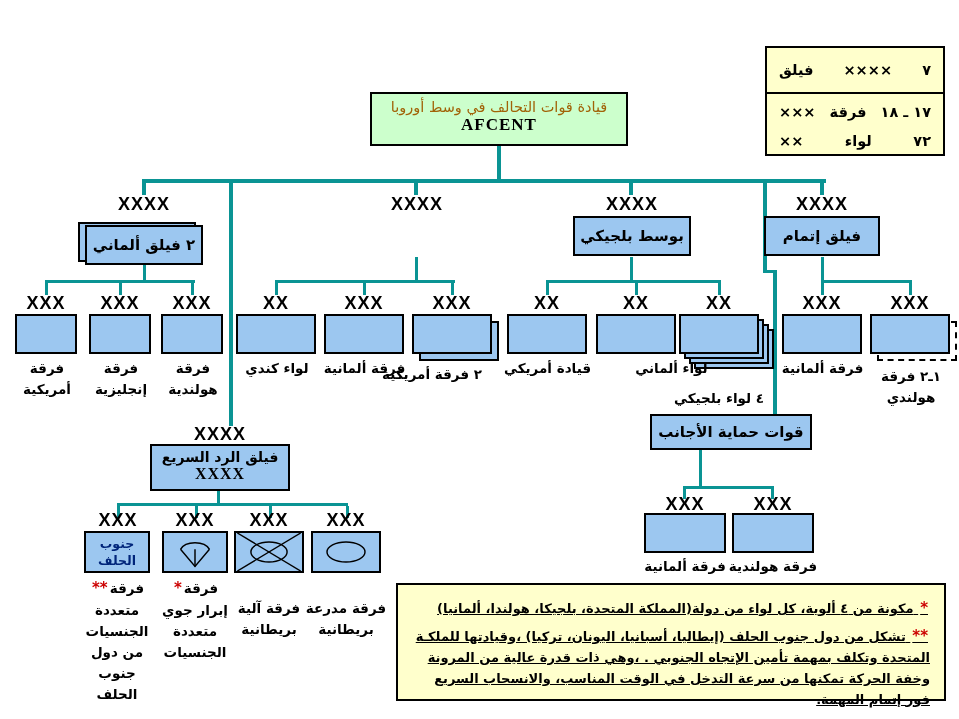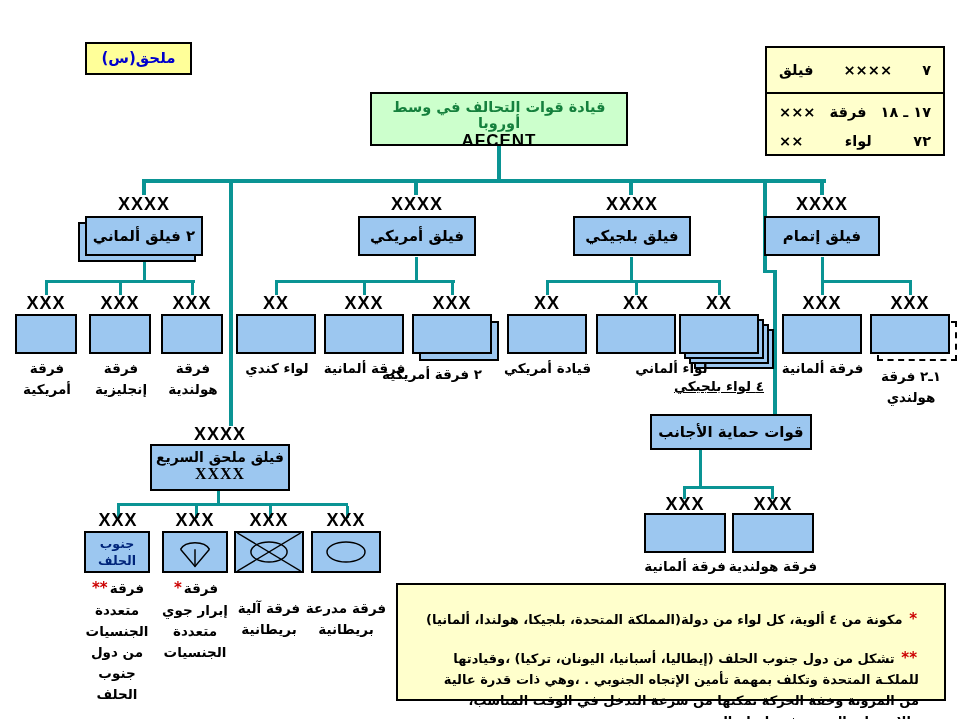--- a/index.html
+++ b/index.html
@@ -28,38 +28,35 @@
              border:2px solid #000;box-sizing:border-box;text-align:center;z-index:5;}
   .annex-text{font-weight:bold;font-size:15px;color:#0000cc;line-height:29px;}
   .legend-box{position:absolute;left:765px;top:46px;width:180px;height:110px;background:#ffffcc;
               border:2px solid #000;box-sizing:border-box;z-index:5;font-weight:bold;color:#000;}
   .legend-row{display:flex;justify-content:space-between;align-items:center;direction:rtl;
               padding:0 12px;font-size:14.5px;}
   .legend-top{height:46px;border-bottom:2px solid #000;box-sizing:border-box;}
   .legend-sub{height:29px;}
   .afcent-box{position:absolute;left:370px;top:92px;width:258px;height:54px;background:#ccffcc;
               border:2px solid #000;box-sizing:border-box;text-align:center;z-index:5;padding-top:5px;}
-  .afcent-l1{font-weight:bold;font-size:14.5px;color:#15803d;text-align:center;}
-  .afcent-l2{font-weight:bold;font-size:17px;color:#000;font-family:Liberation Sans, sans-serif;letter-spacing:1px;}
+  .afcent-l1{font-weight:normal;font-size:14.5px;color:#a16207;text-align:center;}
+  .afcent-l2{font-weight:bold;font-size:17px;color:#000;font-family:Liberation Serif, serif;letter-spacing:1px;}
   .node-text{font-weight:bold;font-size:15px;color:#000;text-align:center;}
   .inner-text{position:absolute;inset:0;display:flex;align-items:center;justify-content:center;
               font-weight:bold;font-size:12.5px;color:#00257a;text-align:center;white-space:pre-line;line-height:1.4;}
   .sym{position:absolute;inset:0;width:100%;height:100%;}
   .note-box{position:absolute;left:396px;top:583px;width:550px;height:118px;background:#ffffcc;
             border:2px solid #000;box-sizing:border-box;z-index:5;padding:7px 10px;direction:rtl;}
-  .note-p{font-weight:bold;font-size:13px;color:#000;line-height:1.6;margin:15px;text-align:right;}
+  .note-p{font-weight:bold;font-size:13px;color:#000;line-height:1.6;margin:4px;text-align:right;text-decoration:underline;}
 </style>
 </head>
 <body>
 
 <div class="stage">
 
-  <div class="annex-box">
-    <div class="annex-text">ملحق(س)</div>
-  </div>
 
   <div class="legend-box">
     <div class="legend-row legend-top">
       <span>٧</span>
       <span>××××</span>
       <span>فيلق</span>
     </div>
     <div class="legend-row legend-sub" style="margin-top:3px;">
       <span>١٧ ـ ١٨</span>
       <span>فرقة</span>
@@ -118,32 +115,29 @@
   <div class="line" style="left:269px;top:506px;width:3px;height:12px;"></div>
   <div class="line" style="left:346px;top:506px;width:3px;height:12px;"></div>
 
   <div class="line" style="left:699px;top:449px;width:3px;height:39px;"></div>
   <div class="line" style="left:683px;top:486px;width:91px;height:3px;"></div>
   <div class="line" style="left:683px;top:489px;width:3px;height:10px;"></div>
   <div class="line" style="left:771px;top:489px;width:3px;height:10px;"></div>
 
   <div class="ech" style="left:85px;top:194px;width:118px;">XXXX</div>
   <div class="ubox-behind" style="left:78px;top:222px;width:118px;height:40px;"></div>
-  <div class="ubox" style="left:85px;top:216px;width:118px;height:40px;">
+  <div class="ubox" style="left:85px;top:225px;width:118px;height:40px;">
     <div class="corps-label">٢ فيلق ألماني</div>
   </div>
 
   <div class="ech" style="left:358px;top:194px;width:118px;">XXXX</div>
-  <div class="ubox" style="left:358px;top:216px;width:118px;height:40px;">
-    <div class="corps-label">فيلق أمريكي</div>
-  </div>
 
   <div class="ech" style="left:573px;top:194px;width:118px;">XXXX</div>
   <div class="ubox" style="left:573px;top:216px;width:118px;height:40px;">
-    <div class="corps-label">فيلق بلجيكي</div>
+    <div class="corps-label">بوسط بلجيكي</div>
   </div>
 
   <div class="ech" style="left:764px;top:194px;width:116px;">XXXX</div>
   <div class="ubox" style="left:764px;top:216px;width:116px;height:40px;">
     <div class="corps-label">فيلق إتمام</div>
   </div>
 
   <div class="ech" style="left:15px;top:293px;width:62px;">XXX</div>
   <div class="ubox" style="left:15px;top:314px;width:62px;height:40px;"></div>
   <div class="ulabel pre" style="left:6px;top:358px;width:82px;">فرقة
@@ -178,35 +172,35 @@
 
   <div class="ech" style="left:596px;top:293px;width:80px;">XX</div>
   <div class="ubox" style="left:596px;top:314px;width:80px;height:40px;"></div>
   <div class="ulabel" style="left:624px;top:358px;width:95px;">لواء ألماني</div>
 
   <div class="ech" style="left:679px;top:293px;width:80px;">XX</div>
   <div class="ubox-behind" style="left:694px;top:329px;width:80px;height:40px;"></div>
   <div class="ubox-behind" style="left:689px;top:324px;width:80px;height:40px;"></div>
   <div class="ubox-behind" style="left:684px;top:319px;width:80px;height:40px;"></div>
   <div class="ubox" style="left:679px;top:314px;width:80px;height:40px;"></div>
-  <div class="ulabel" style="left:669px;top:376px;width:100px;text-decoration:underline;">٤ لواء بلجيكي</div>
+  <div class="ulabel" style="left:669px;top:388px;width:100px;">٤ لواء بلجيكي</div>
 
   <div class="ech" style="left:782px;top:293px;width:80px;">XXX</div>
   <div class="ubox" style="left:782px;top:314px;width:80px;height:40px;"></div>
   <div class="ulabel" style="left:775px;top:358px;width:95px;">فرقة ألمانية</div>
 
   <div class="ech" style="left:870px;top:293px;width:80px;">XXX</div>
   <div class="ubox-dashed" style="left:877px;top:321px;width:80px;height:40px;"></div>
   <div class="ubox" style="left:870px;top:314px;width:80px;height:40px;"></div>
   <div class="ulabel pre" style="left:865px;top:366px;width:92px;">١ـ٢ فرقة
 هولندي</div>
 
   <div class="ech" style="left:160px;top:424px;width:120px;">XXXX</div>
   <div class="ubox" style="left:150px;top:444px;width:140px;height:47px;text-align:center;padding-top:3px;">
-    <div class="node-text" style="font-size:14px;">فيلق ملحق السريع</div>
+    <div class="node-text" style="font-size:14px;">فيلق الرد السريع</div>
     <div class="node-text" style="font-size:16px;font-family:'Liberation Serif',serif;letter-spacing:1px;">XXXX</div>
   </div>
 
   <div class="ech" style="left:83px;top:510px;width:70px;">XXX</div>
   <div class="ubox" style="left:84px;top:531px;width:66px;height:42px;">
     <div class="inner-text">جنوب
 الحلف</div>
   </div>
   <div class="ulabel" style="left:77px;top:577px;width:80px;">
     <span>فرقة</span><span class="star">**</span>

